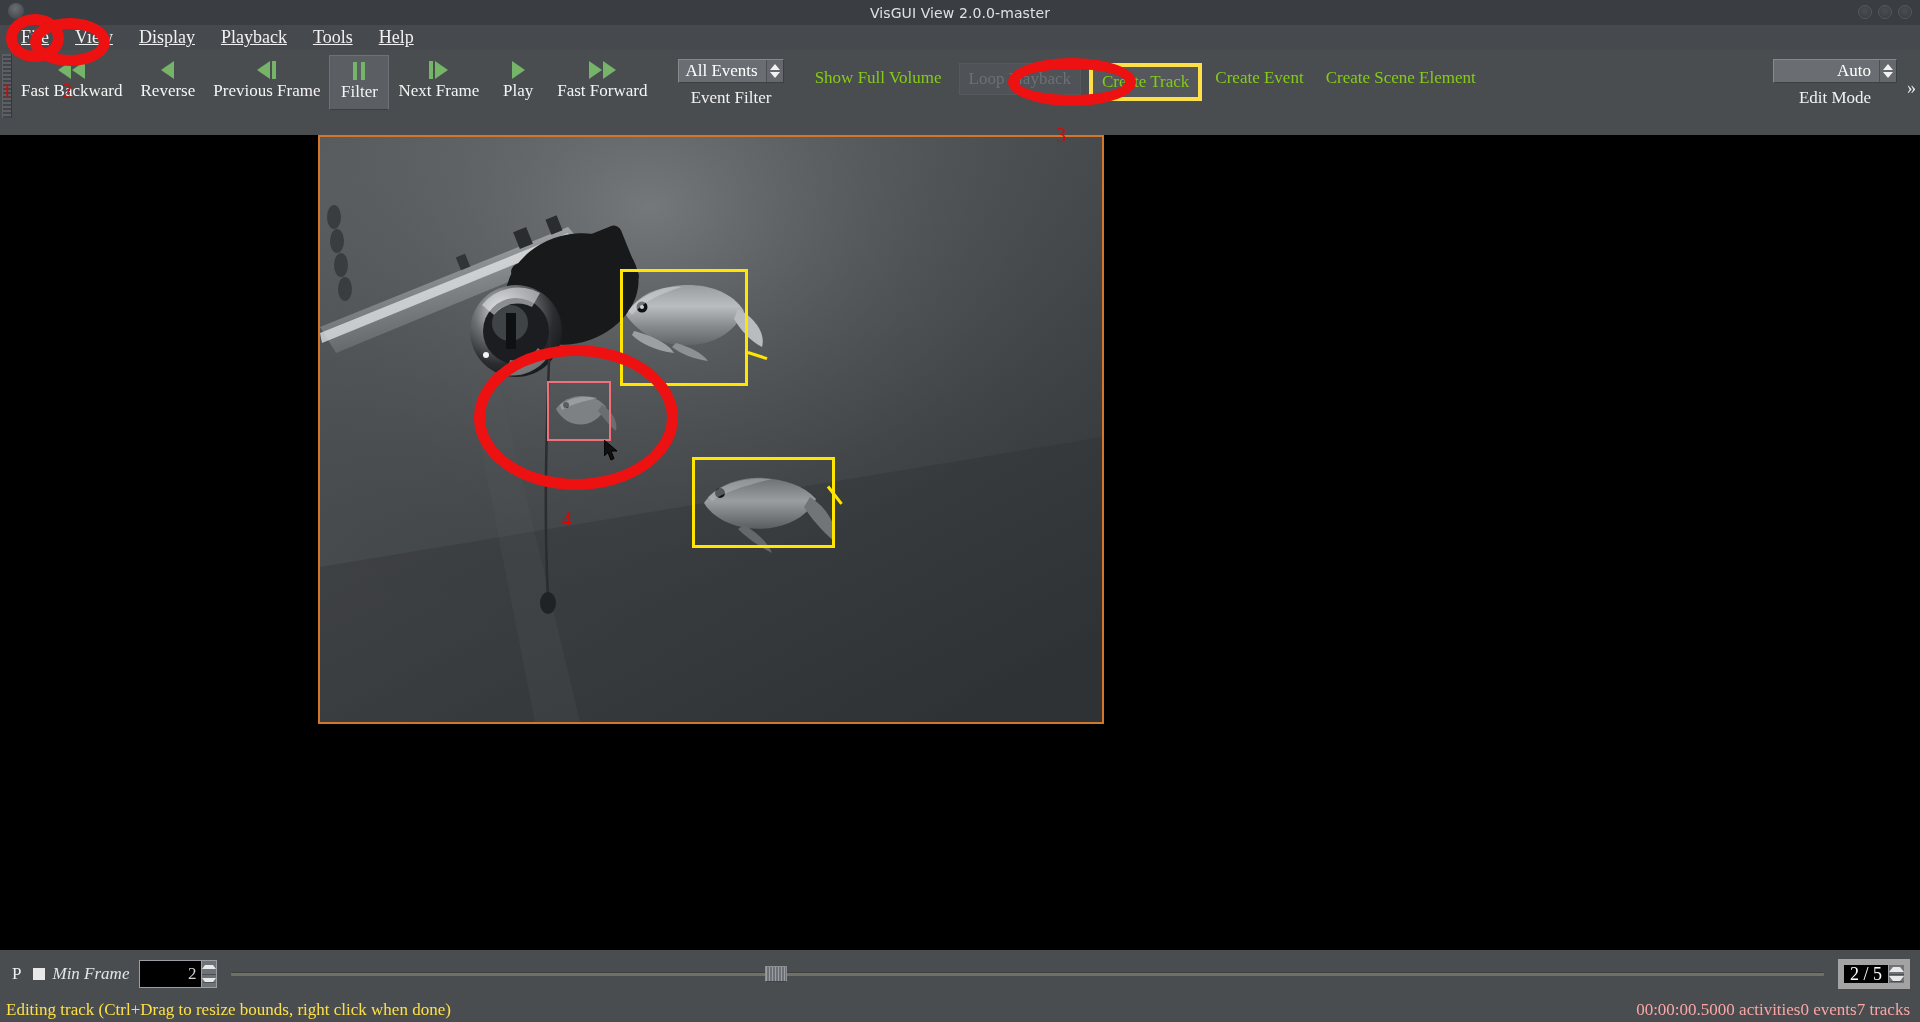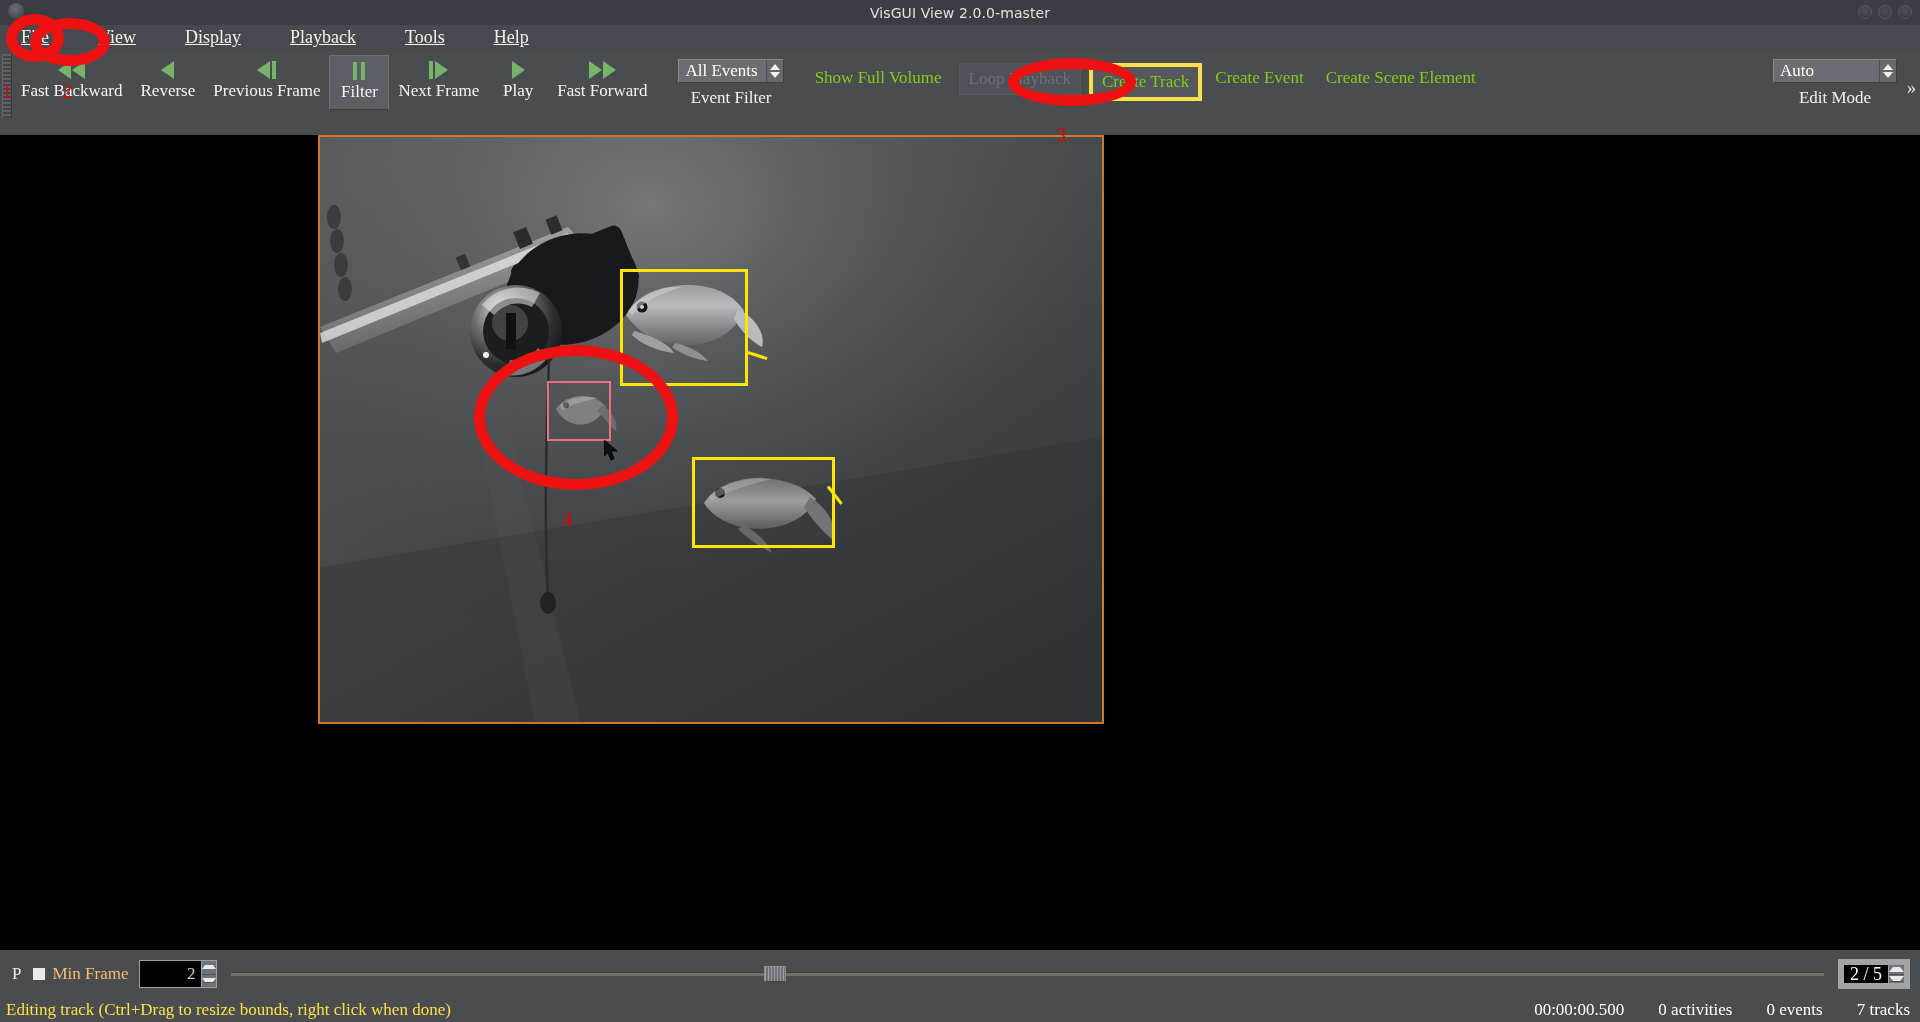--- a/index.html
+++ b/index.html
@@ -30,21 +30,21 @@
   .win-corner-icon {
     position: absolute; left: 8px; top: 3px; width: 16px; height: 16px;
     border-radius: 50%;
     background: radial-gradient(circle at 45% 35%, #6b6e72 0%, #4b4e52 65%, #35383c 100%);
   }
 
   
   .menubar {
     position: absolute; left: 0; top: 25px; width: 1920px; height: 25px;
     background: #46494d;
-    display: flex; align-items: center; padding-left: 8px; gap: 23px;
+    display: flex; align-items: center; padding-left: 8px;
   }
   .menu-item {
     font-size: 18px; color: #f1f1f1; padding: 0 13px; line-height: 25px;
     white-space: nowrap;
   }
   .menu-item .uk { text-decoration: underline; }
 
   
   .toolbar {
     position: absolute; left: 0; top: 50px; width: 1920px; height: 85px;
@@ -80,21 +80,21 @@
   }
   .combo .ctext { padding: 0 8px 0 6px; white-space: nowrap; }
   .combo .carrows {
     width: 17px; height: 100%; border-left: 1px solid #4d5053;
     display: flex; flex-direction: column; align-items: center; justify-content: center; gap: 2px;
     background: #65686c;
   }
   .ar-up { width:0;height:0;border-left:5px solid transparent;border-right:5px solid transparent;border-bottom:6px solid #f2f2f2; }
   .ar-dn { width:0;height:0;border-left:5px solid transparent;border-right:5px solid transparent;border-top:6px solid #f2f2f2; }
 
-  .field-group { display:flex; flex-direction:column; align-items:center; margin-top:9px; }
+  .field-group { display:flex; flex-direction:column; align-items:center; margin-top:9px;text-align:right; }
   .field-group .sublabel { font-size:17px; color:#f2f2f2; margin-top:5px; }
 
   .flatbtn {
     font-size: 17px; color: #84cc16; white-space: nowrap;
     padding: 4px 9px; margin-top: 13px; line-height: 22px;
   }
   .flatbtn.disabled { color: #6d7074; border:1px solid #55585c; background:#4f5256; }
   .flatbtn.pressed { border: 4px solid #fde047; background: #54575b; }
 
   .tb-spacer { flex: 1; }
@@ -120,21 +120,21 @@
   }
   .ellipse { position:absolute; border:11px solid #ee1111; border-radius:50%; }
 
   
   .botbar {
     position: absolute; left:0; top:950px; width:1920px; height:48px; background:#4a4d50;
     display:flex; align-items:center; padding: 0 6px;
   }
   .botbar .p-label { color:#f0f0f0; font-size:17px; margin:0 12px 0 6px; }
   .cbx { width:12px;height:12px;background:#e9e9e9; display:inline-block; margin-right:7px; }
-  .minframe-lbl { color:#fdba74; font-size:17px; margin-right:10px; white-space:nowrap; }
+  .minframe-lbl { color:#e5e5e5; font-size:17px; margin-right:10px; white-space:nowrap;font-style:italic; }
   .spinbox {
     display:flex; align-items:stretch; height:28px; width:62px;
     background:#000; border:1px solid #9b9ea2; border-right:none;
   }
   .spinbox .sval { flex:1; color:#cfd2d5; font-size:17px; display:flex; align-items:center; justify-content:flex-end; padding-right:5px; }
   .spin-arrows { display:flex; flex-direction:column; width:16px; border:1px solid #9b9ea2; }
   .spin-arrows div { flex:1; background:#6f7276; display:flex; align-items:center; justify-content:center; }
   .spin-arrows div:first-child { border-bottom:1px solid #4b4e52; }
 
   .slider { flex:1; margin: 0 14px; height:26px; position:relative; display:flex; align-items:center; }
@@ -149,21 +149,21 @@
     border:6px solid #a3a3a3; margin-right:4px; min-width:62px;
   }
   .frame-spin .fval { flex:1; color:#fff; font-size:18px; display:flex; align-items:center; justify-content:center; padding:0 6px; }
 
   
   .statusbar {
     position:absolute; left:0; top:998px; width:1920px; height:24px; background:#4a4d50;
     display:flex; align-items:center;
   }
   .status-left { color:#fde047; font-size:17px; padding-left:6px; white-space:nowrap; }
-  .status-right { margin-left:auto; display:flex; gap:34px; padding-right:10px; color:#ffffff; font-size:17px; }
+  .status-right { margin-left:auto; display:flex; padding-right:10px; color:#fca5a5; font-size:17px; }
 </style>
 </head>
 <body>
 
 <div id="app">
 
   <div class="titlebar">
     <div class="win-corner-icon"></div>
     <div class="titlebar-text">VisGUI View 2.0.0-master</div>
     <div class="win-btns">

